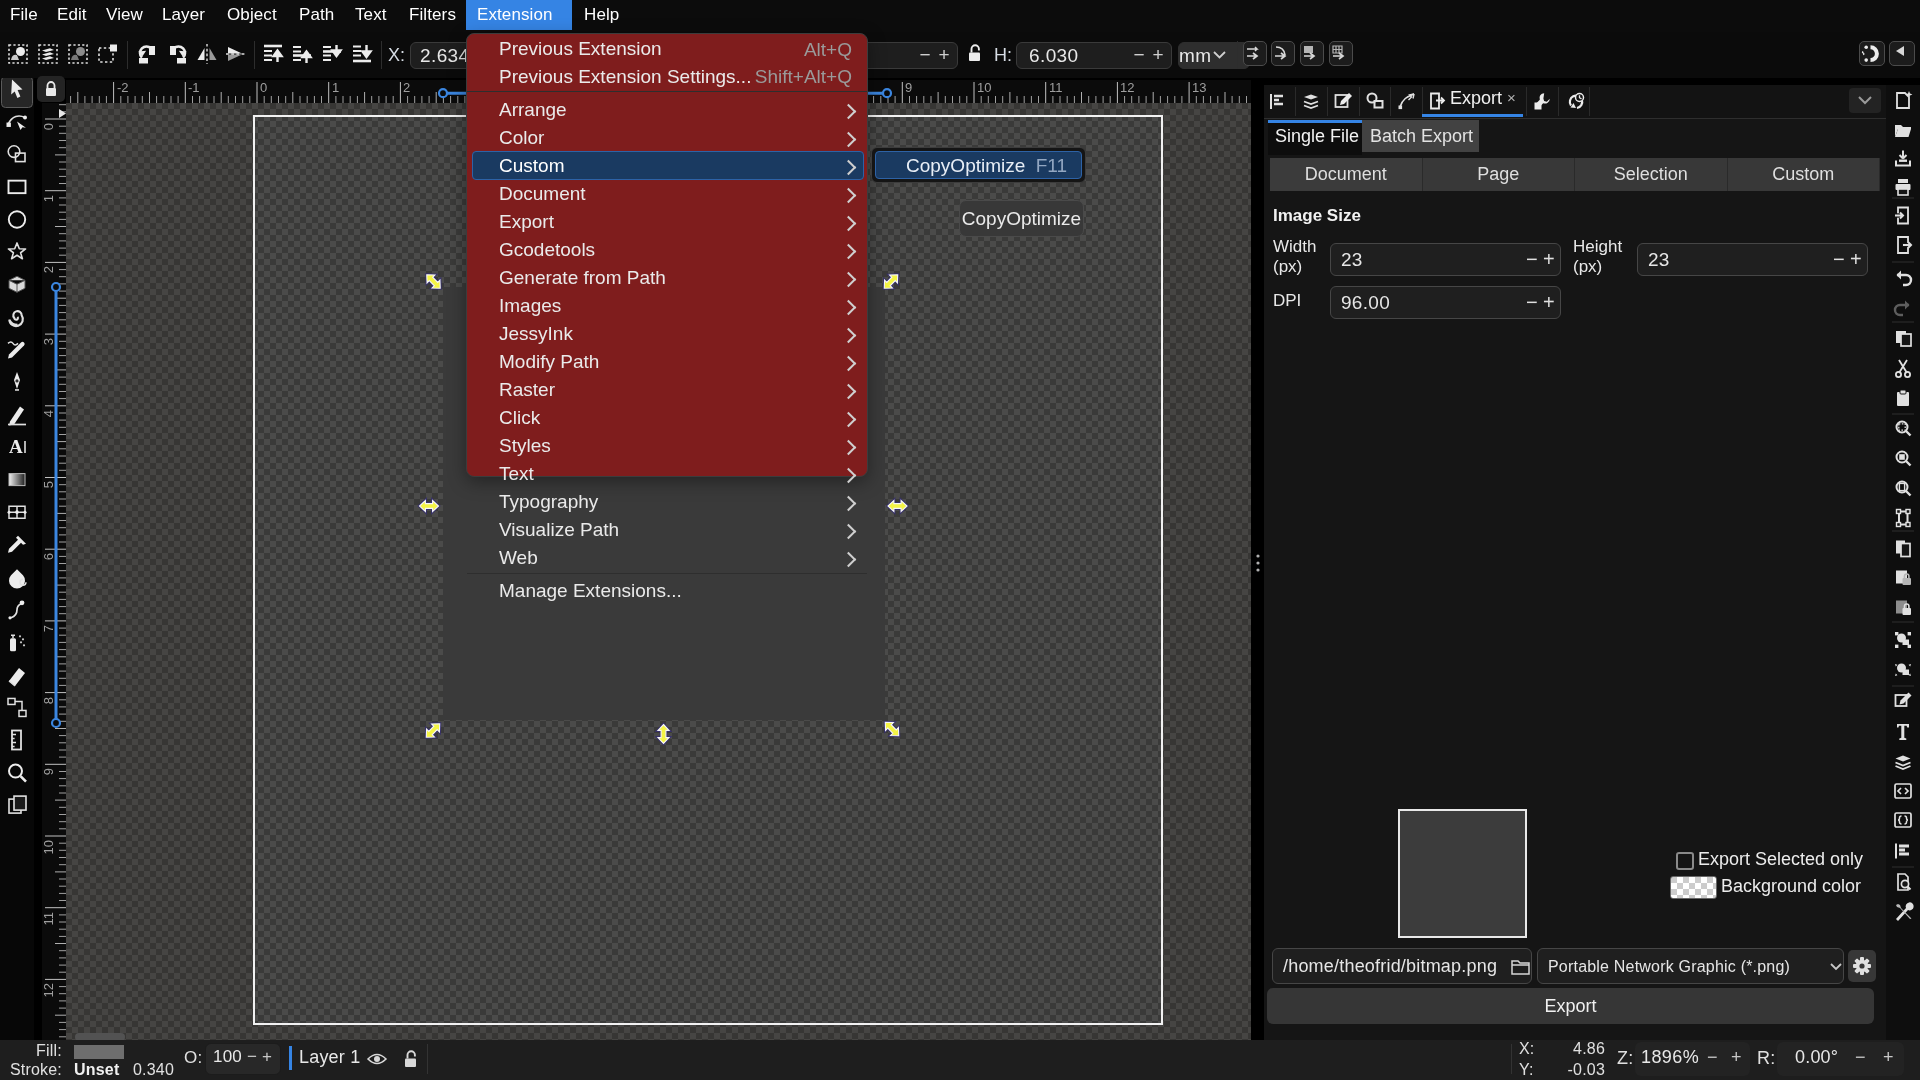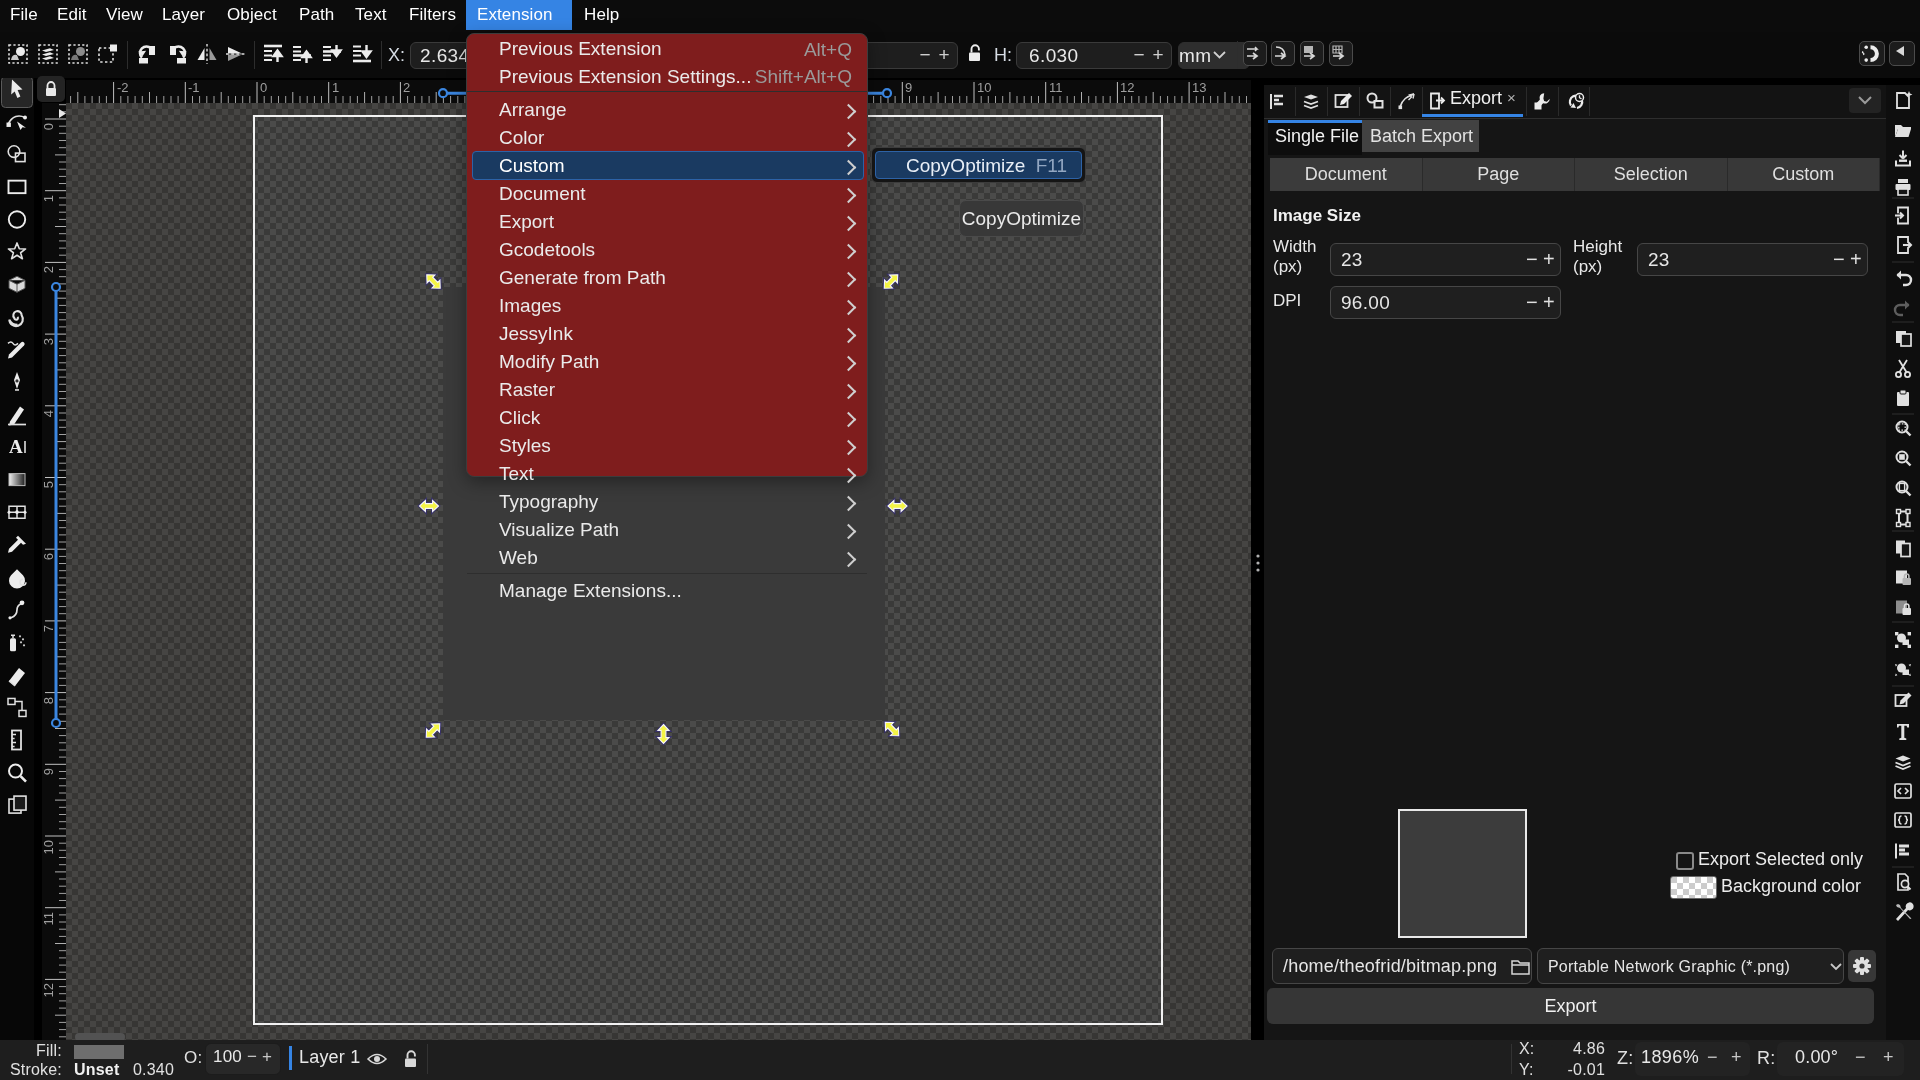--- a/index.html
+++ b/index.html
@@ -912,21 +912,21 @@
         <g transform="translate(37,0)">
           <rect x="2" y="10.5" width="11" height="8.5" rx="1" fill="#d8d8d8"></rect>
           <path d="M4.5,10.5 V7 a3.7,3.7 0 0 1 7.4,0 V8.6" fill="none" stroke="#d8d8d8" stroke-width="1.9"></path>
         </g>
       </svg>
       <div style="position:absolute;left:427px;top:4px;width:1px;height:30px;background:#333"></div>
       <div style="position:absolute;left:1511px;top:4px;width:1px;height:30px;background:#333"></div>
       <span style="position:absolute;left:1519px;top:0px;font-size:16px;color:#e0e0e0">X:</span>
       <span style="position:absolute;left:1545px;top:0px;width:60px;text-align:right;font-size:16px;color:#e0e0e0">4.86</span>
       <span style="position:absolute;left:1519px;top:21px;font-size:16px;color:#e0e0e0">Y:</span>
-      <span style="position:absolute;left:1545px;top:21px;width:60px;text-align:right;font-size:16px;color:#e0e0e0">-0.01</span>
+      <span style="position:absolute;left:1545px;top:21px;width:60px;text-align:right;font-size:16px;color:#e0e0e0">-0.03</span>
       <span style="position:absolute;left:1617px;top:8px;font-size:18px;color:#e0e0e0">Z:</span>
       <div style="position:absolute;left:1635px;top:2px;width:115px;height:34px;background:#232323;border-radius:6px"></div>
       <span style="position:absolute;left:1641px;top:7px;font-size:18px;letter-spacing:0.4px;color:#e8e8e8">1896%</span>
       <span style="position:absolute;left:1707px;top:7px;font-size:18px;color:#c8c8c8">−</span>
       <span style="position:absolute;left:1731px;top:7px;font-size:18px;color:#c8c8c8">+</span>
       <span style="position:absolute;left:1757px;top:8px;font-size:18px;color:#e0e0e0">R:</span>
       <div style="position:absolute;left:1777px;top:2px;width:127px;height:34px;background:#232323;border-radius:6px"></div>
       <span style="position:absolute;left:1795px;top:7px;font-size:18px;color:#e8e8e8">0.00°</span>
       <span style="position:absolute;left:1855px;top:7px;font-size:18px;color:#c8c8c8">−</span>
       <span style="position:absolute;left:1883px;top:7px;font-size:18px;color:#c8c8c8">+</span>

